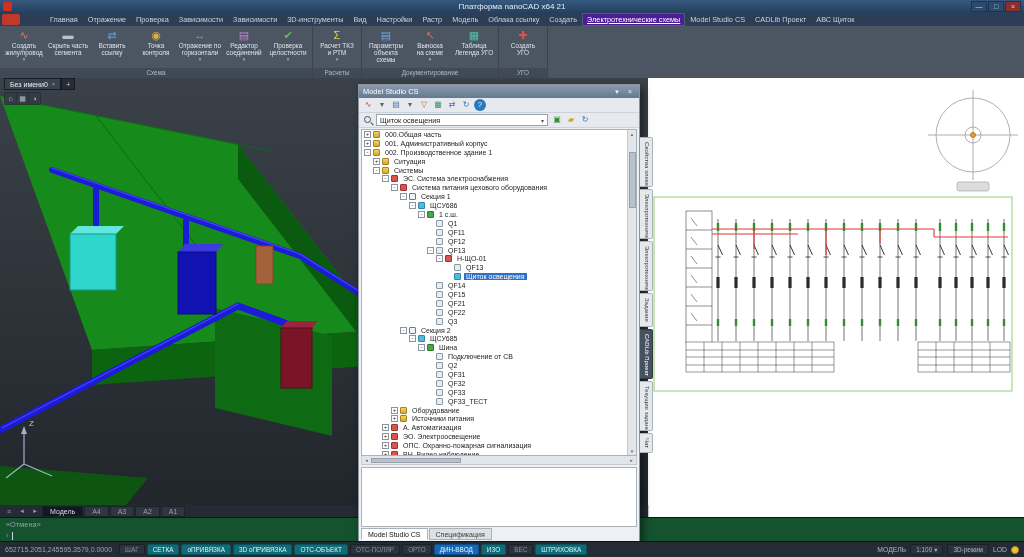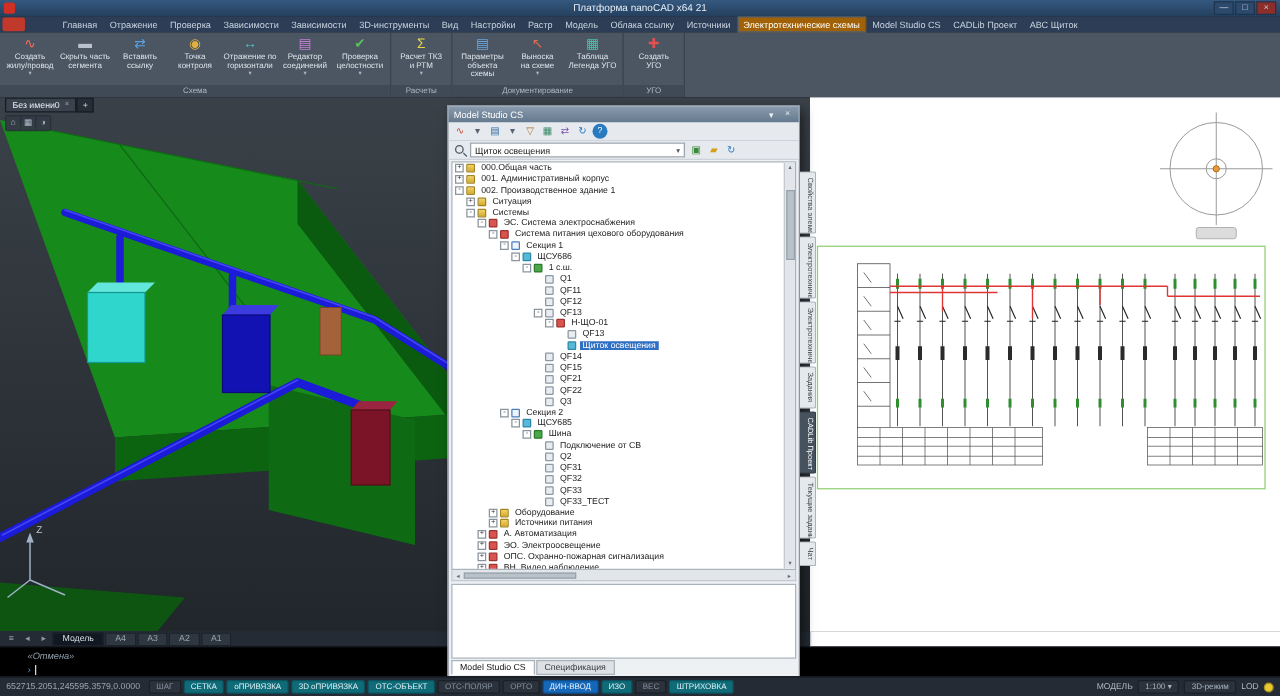--- a/index.html
+++ b/index.html
@@ -12,21 +12,21 @@
 .tb-title{position:absolute;left:0;right:0;text-align:center;font-size:8px;color:#e7eef6;}
 .winbtns{margin-left:auto;display:flex;z-index:2;}
 .winbtn{width:16px;height:11px;line-height:10px;text-align:center;font-size:7px;color:#cdd8e4;background:#2d4a6c;border:1px solid #1d3platform;border:1px solid #1d3450;margin-left:1px;}
 .winbtn.close{background:#8c2f2a;}
 
 
 .menubar{height:13px;background:#2c3d55;display:flex;align-items:stretch;padding-left:2px;}
 .menu-logo{width:18px;background:#c0392b;margin:1px 3px 1px 0;border-radius:2px;}
 .menu-items{display:flex;align-items:flex-end;margin-left:22px;}
 .mitem{padding:0 5px;line-height:13px;font-size:7.3px;color:#c9d3df;white-space:nowrap;}
-.mitem.active{background:#a16207;color:#fff;box-shadow:inset 0 0 0 1px #4a5f7c;}
+.mitem.active{background:#4c1d95;color:#fff;box-shadow:inset 0 0 0 1px #4a5f7c;text-decoration:underline;}
 
 
 .ribbon{height:52px;background:#4b5662;display:flex;align-items:stretch;overflow:hidden;}
 .rgroup{display:flex;flex-direction:column;border-right:1px solid #3a434e;}
 .rrow{flex:1;display:flex;padding:1px 2px 0 2px;}
 .rbtn{width:44px;display:flex;flex-direction:column;align-items:center;padding-top:2px;gap:1px;cursor:default;}
 .ricon{font-size:11px;line-height:12px;}
 .rtext{font-size:6.4px;line-height:7px;text-align:center;color:#dde4eb;white-space:pre-line;}
 .rarr{font-size:5px;color:#aab4c0;line-height:4px;}
 .rlabel{height:10px;line-height:10px;text-align:center;font-size:6.4px;color:#aeb9c5;background:#3f4a56;}
@@ -49,21 +49,21 @@
 
 .sheetbar{height:12px;display:flex;}
 .sheet-left{width:648px;background:#242b34;display:flex;align-items:center;gap:1px;padding:0 3px;}
 .sheet-icon{width:12px;text-align:center;color:#8e99a6;font-size:7px;}
 .sheet-tabs{display:flex;gap:1px;}
 .sheettab{height:11px;line-height:10px;padding:0 7px;font-size:7px;background:#2e3640;color:#97a2ae;border:1px solid #1c222a;}
 .sheettab.active{background:#121821;color:#d8dfe6;}
 .sheet-right{flex:1;background:#fff;border-left:1px solid #c9ced3;}
 
 
-.cmdline{height:24px;background:#000000;padding:1px 22px;border-top:1px solid #11151a;font-style:italic;}
+.cmdline{height:24px;background:#14532d;padding:1px 6px;border-top:1px solid #11151a;}
 .cmd-history{line-height:11px;font-size:7.4px;color:#93a0ad;}
 .cmd-input{line-height:11px;display:flex;align-items:center;gap:3px;}
 .cmd-prompt{color:#4aa3e8;font-size:8px;}
 .caret{width:1px;height:8px;background:#cfd8e2;display:inline-block;}
 
 
 .statusbar{position:relative;z-index:30;height:16px;background:#242b34;display:flex;align-items:center;gap:2px;padding:0 5px;border-top:1px solid #11151a;}
 .coords{font-size:7px;color:#9aa6b2;margin-right:5px;white-space:nowrap;}
 .toggles{display:flex;gap:2px;}
 .toggle{height:11px;line-height:10px;padding:0 5px;font-size:6.4px;border-radius:2px;background:#2b323c;color:#8792a0;border:1px solid #1a2027;white-space:nowrap;}
@@ -139,21 +139,21 @@
         <span class="mitem">Отражение</span>
         <span class="mitem">Проверка</span>
         <span class="mitem">Зависимости</span>
         <span class="mitem">Зависимости</span>
         <span class="mitem">3D-инструменты</span>
         <span class="mitem">Вид</span>
         <span class="mitem">Настройки</span>
         <span class="mitem">Растр</span>
         <span class="mitem">Модель</span>
         <span class="mitem">Облака ссылку</span>
-        <span class="mitem">Источники</span>
+        <span class="mitem">Создать</span>
         <span class="mitem active">Электротехнические схемы</span>
         <span class="mitem">Model Studio CS</span>
         <span class="mitem">CADLib Проект</span>
         <span class="mitem">АВС Щиток</span>
       </div>
   </div>
 
   <div id="ribbon" class="ribbon">
       <div class="rgroup">
         <div class="rrow">

